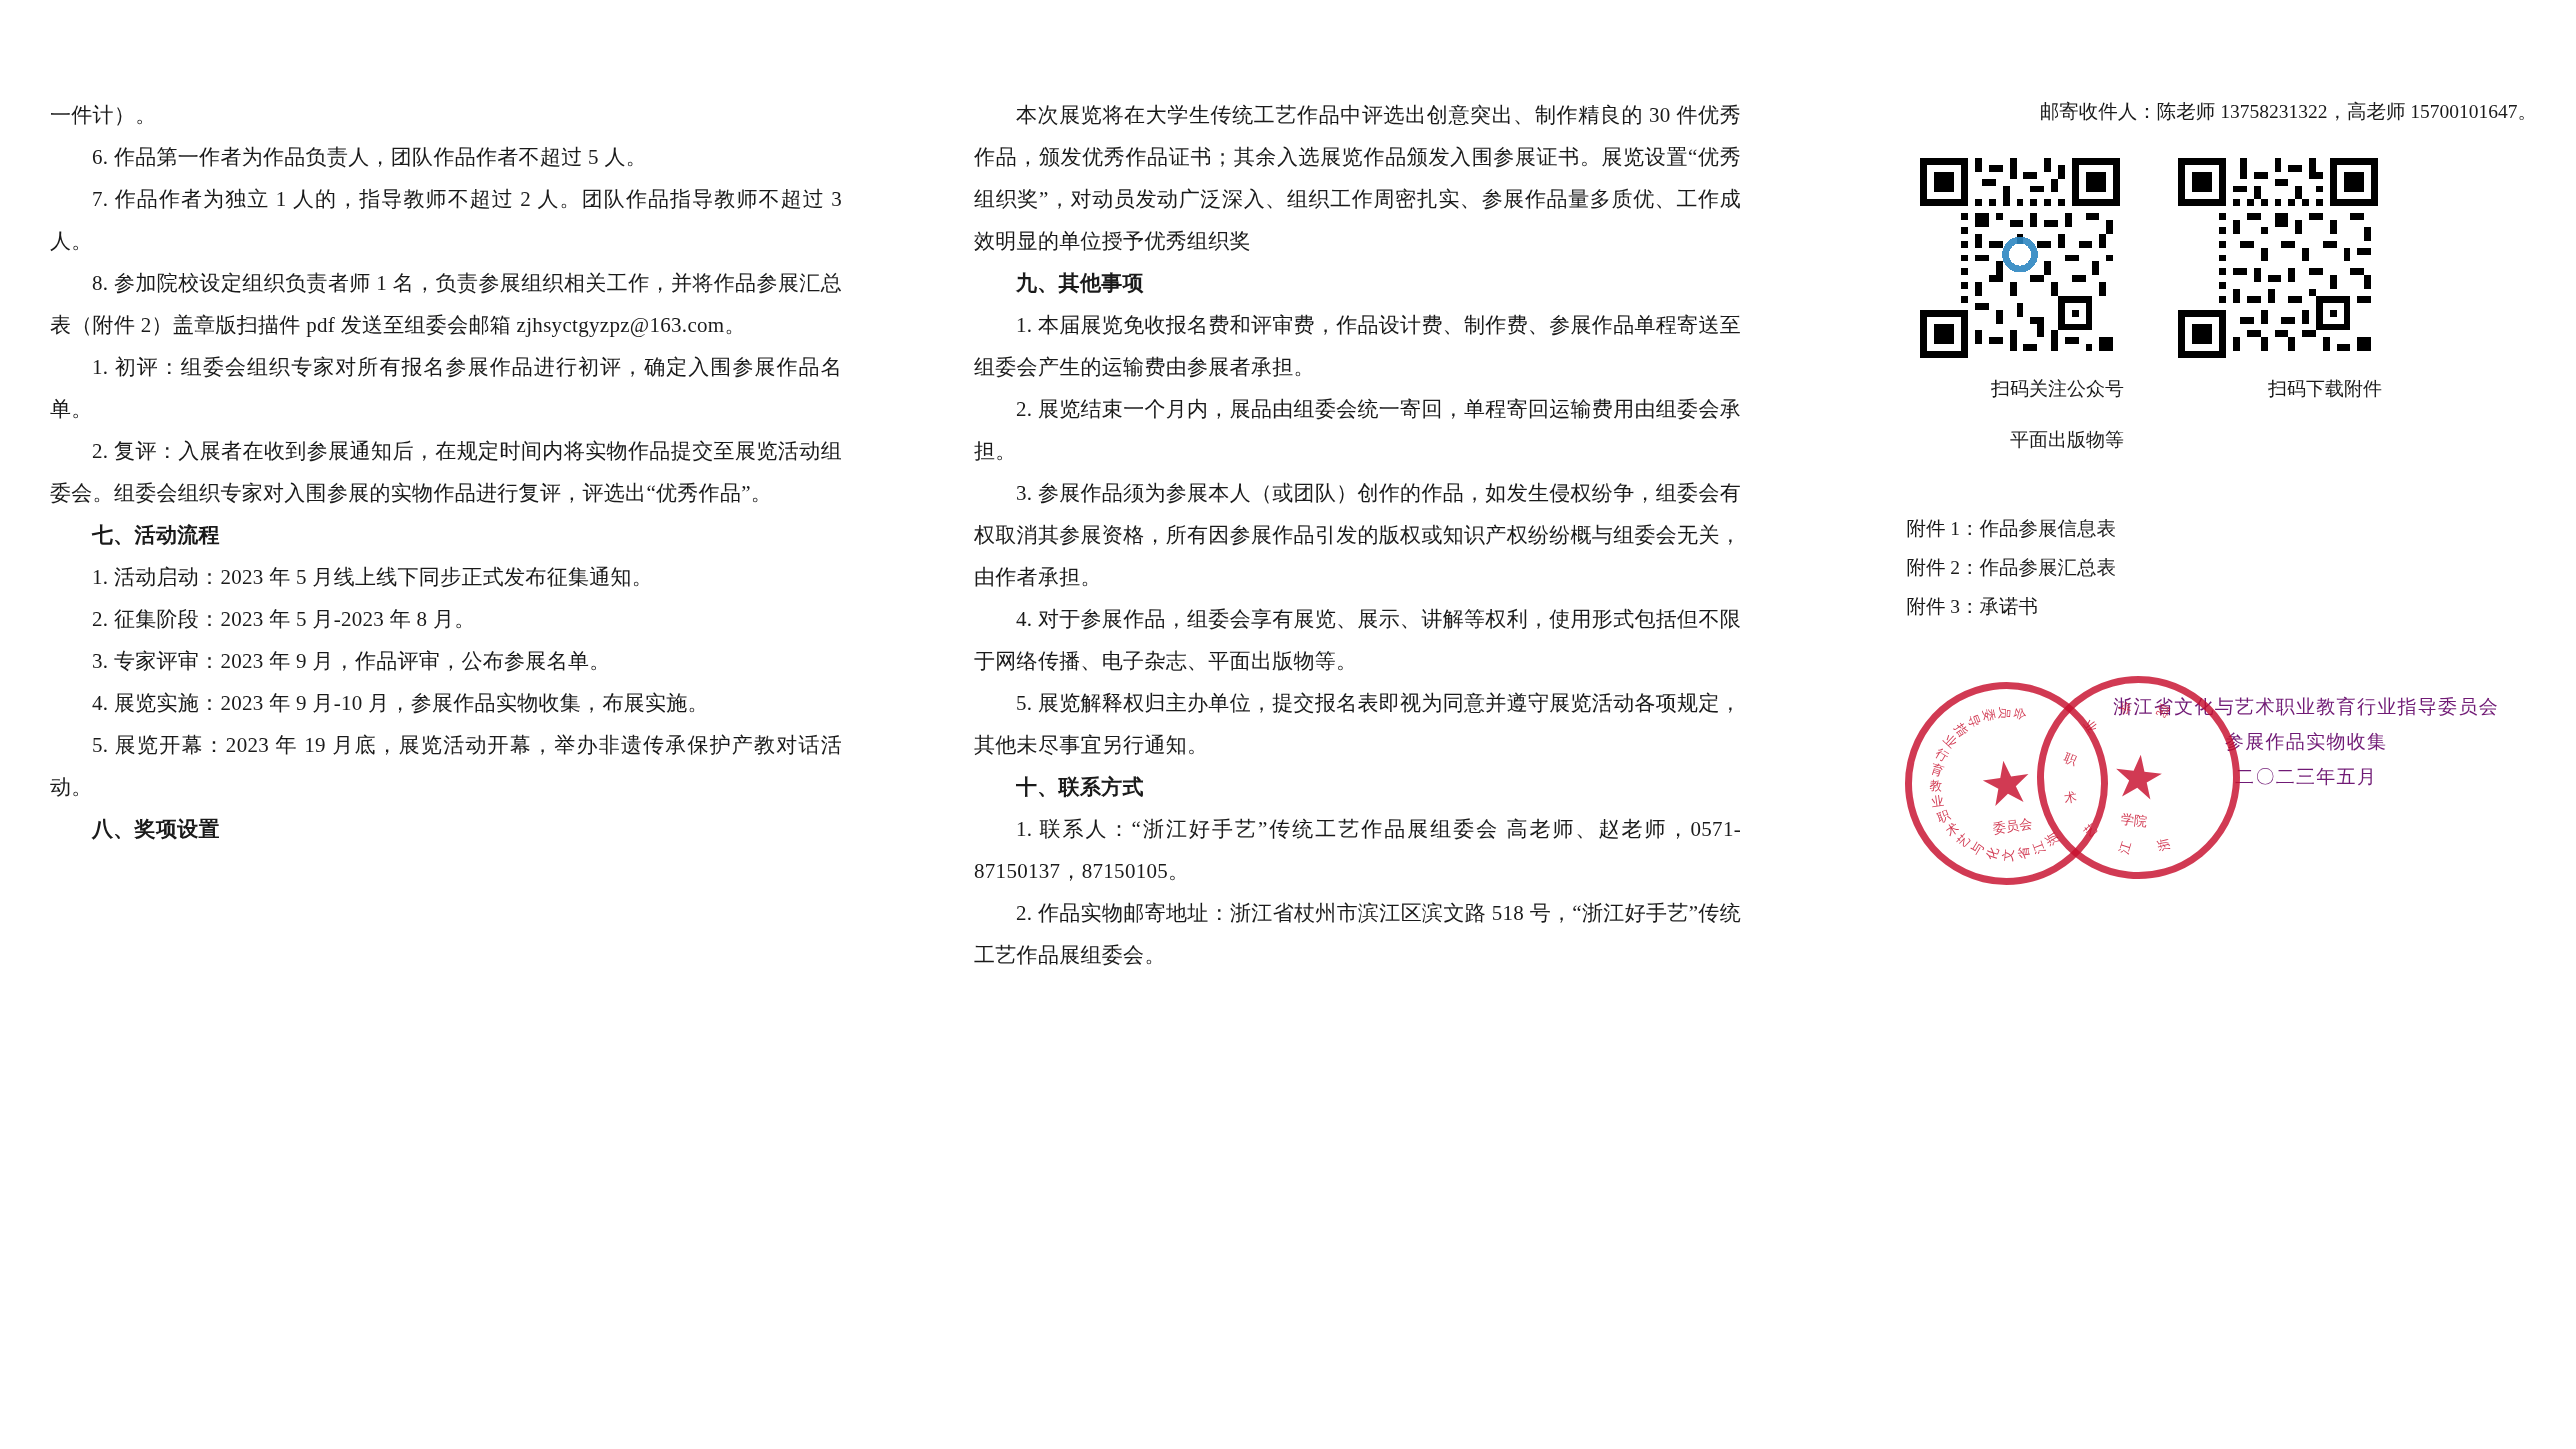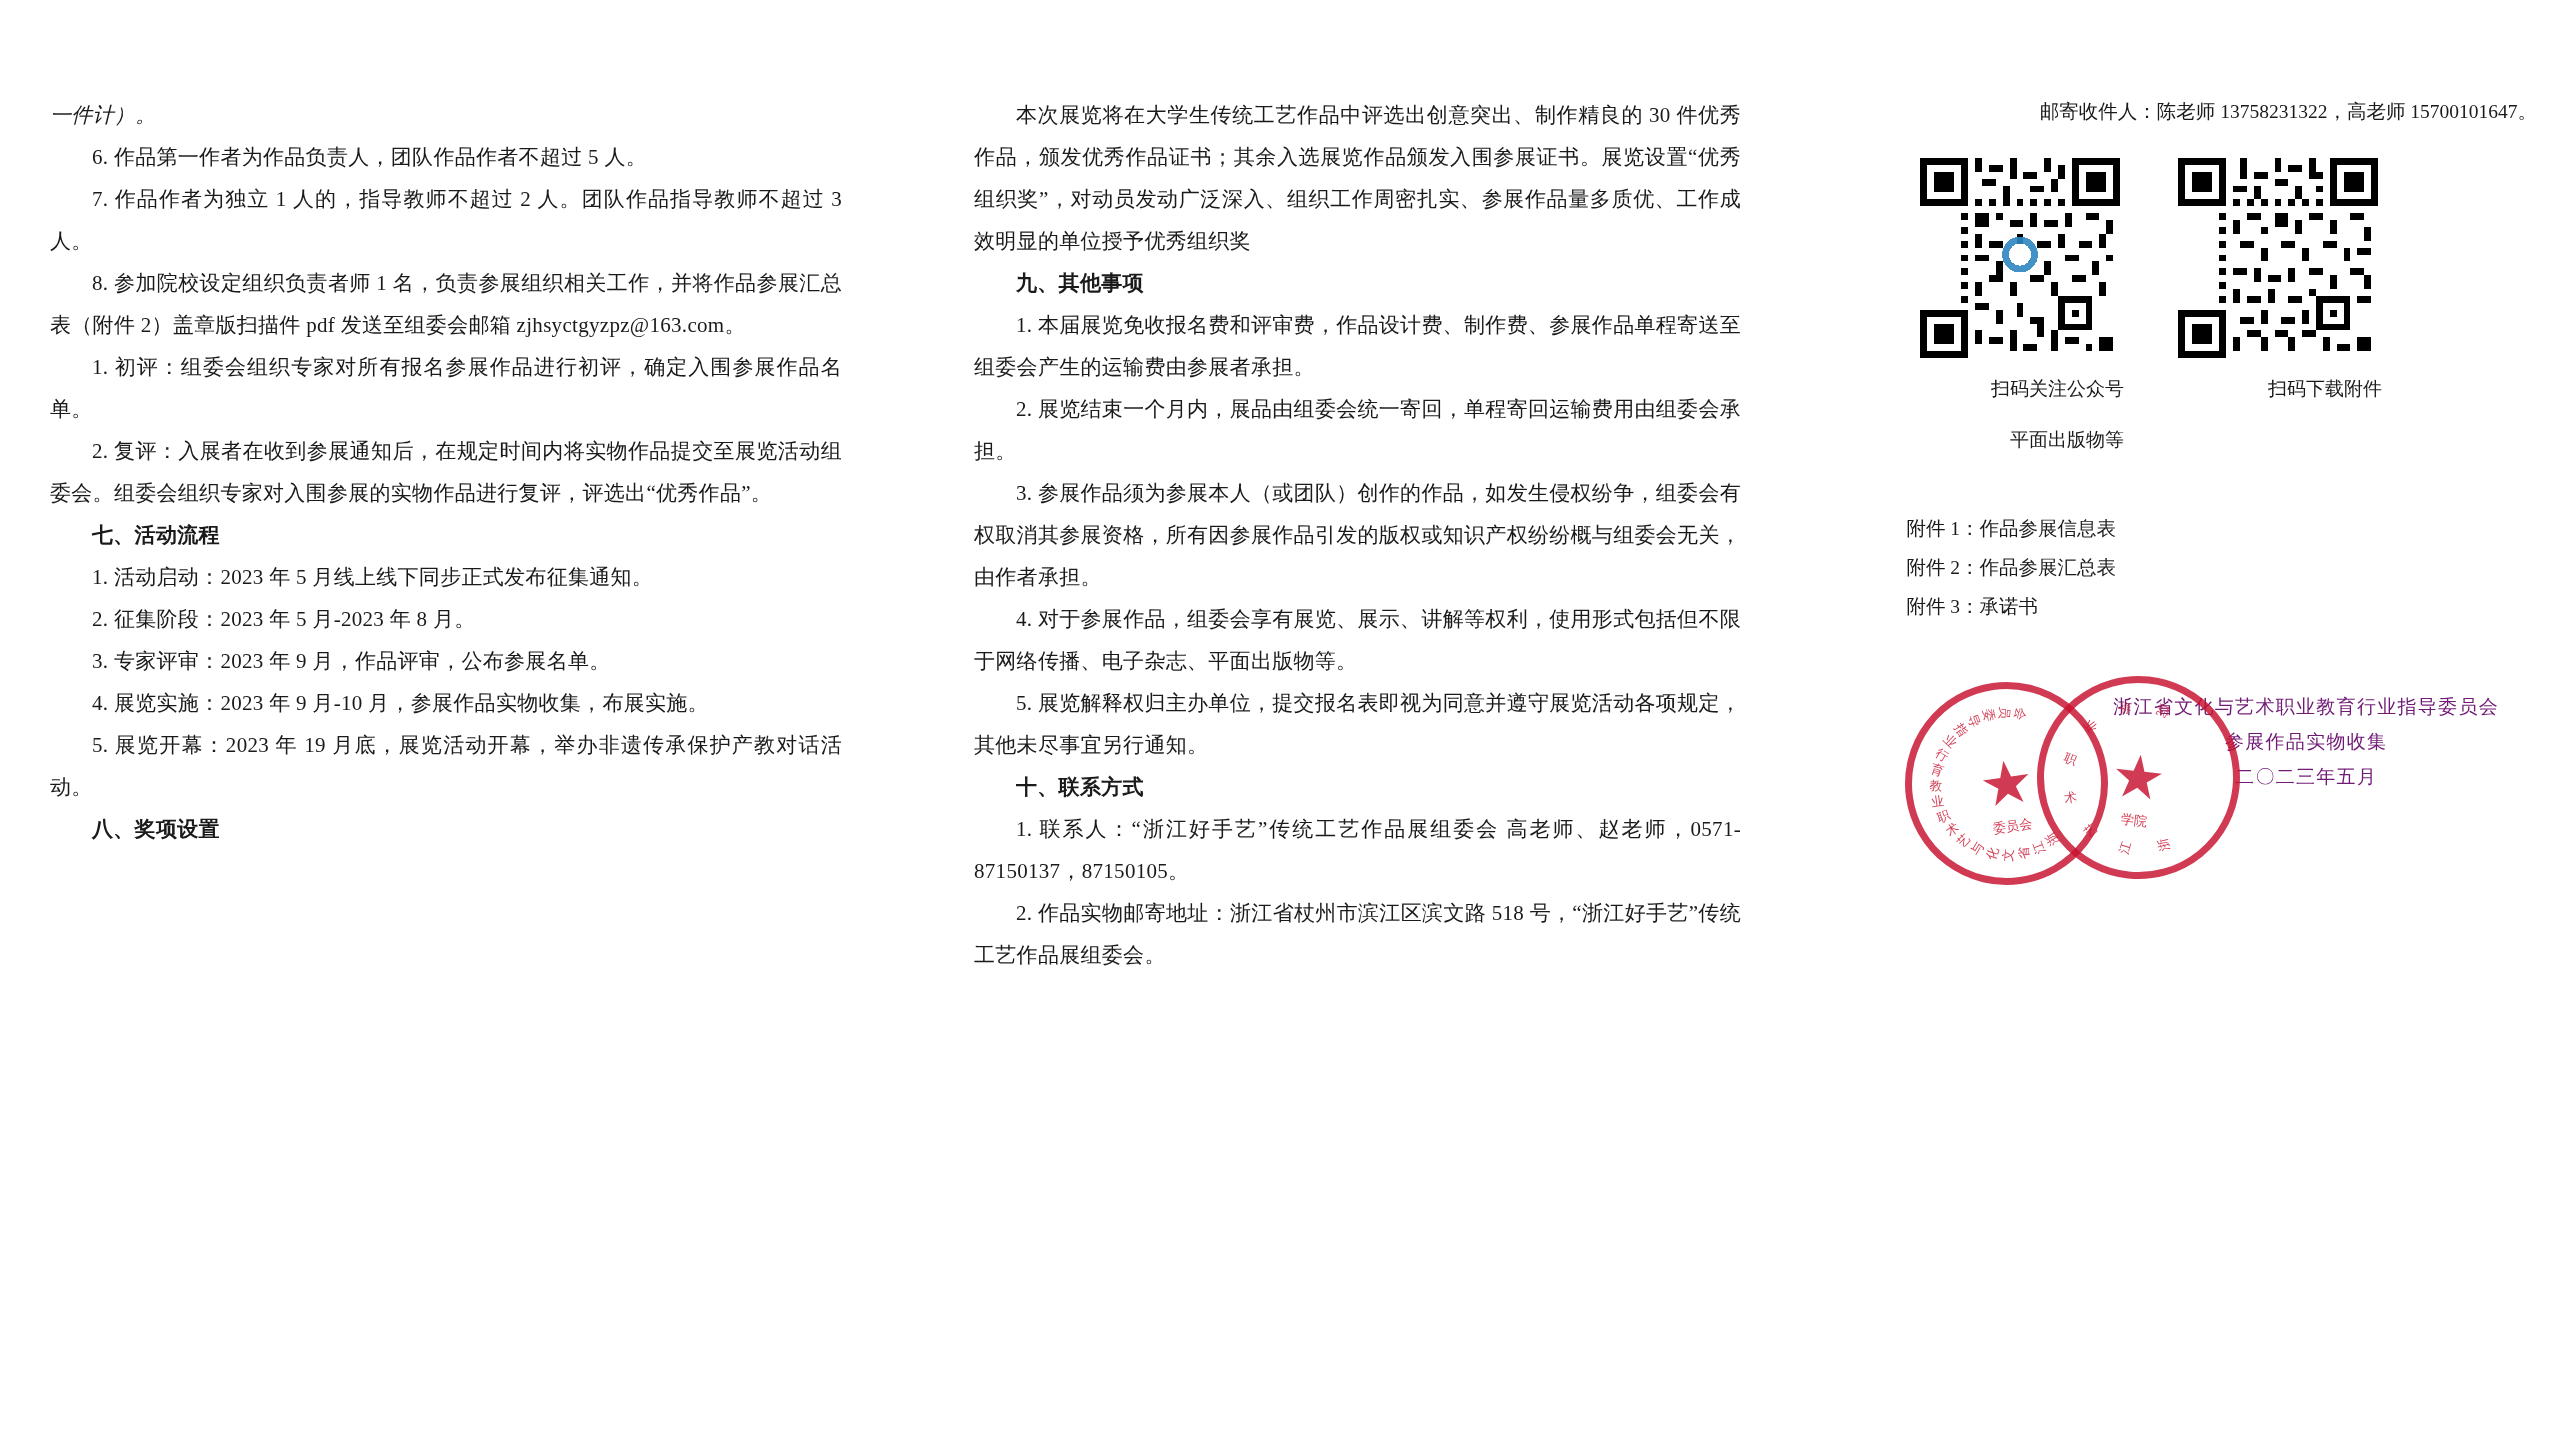--- a/index.html
+++ b/index.html
@@ -37,21 +37,21 @@
     font-size: 21px;
     line-height: 42px;
     letter-spacing: 0.3px;
     text-align: justify;
     text-justify: inter-ideograph;
   }
   .p {
     margin: 0;
     text-indent: 42px;
   }
-  .p.noindent { text-indent: 0; font-style: italic; }
+  .p.noindent { text-indent: 0; }
   .heading {
     margin: 0;
     font-weight: bold;
     text-indent: 42px;
     font-size: 21px;
     line-height: 42px;
   }
 
   
   .mail-line {

